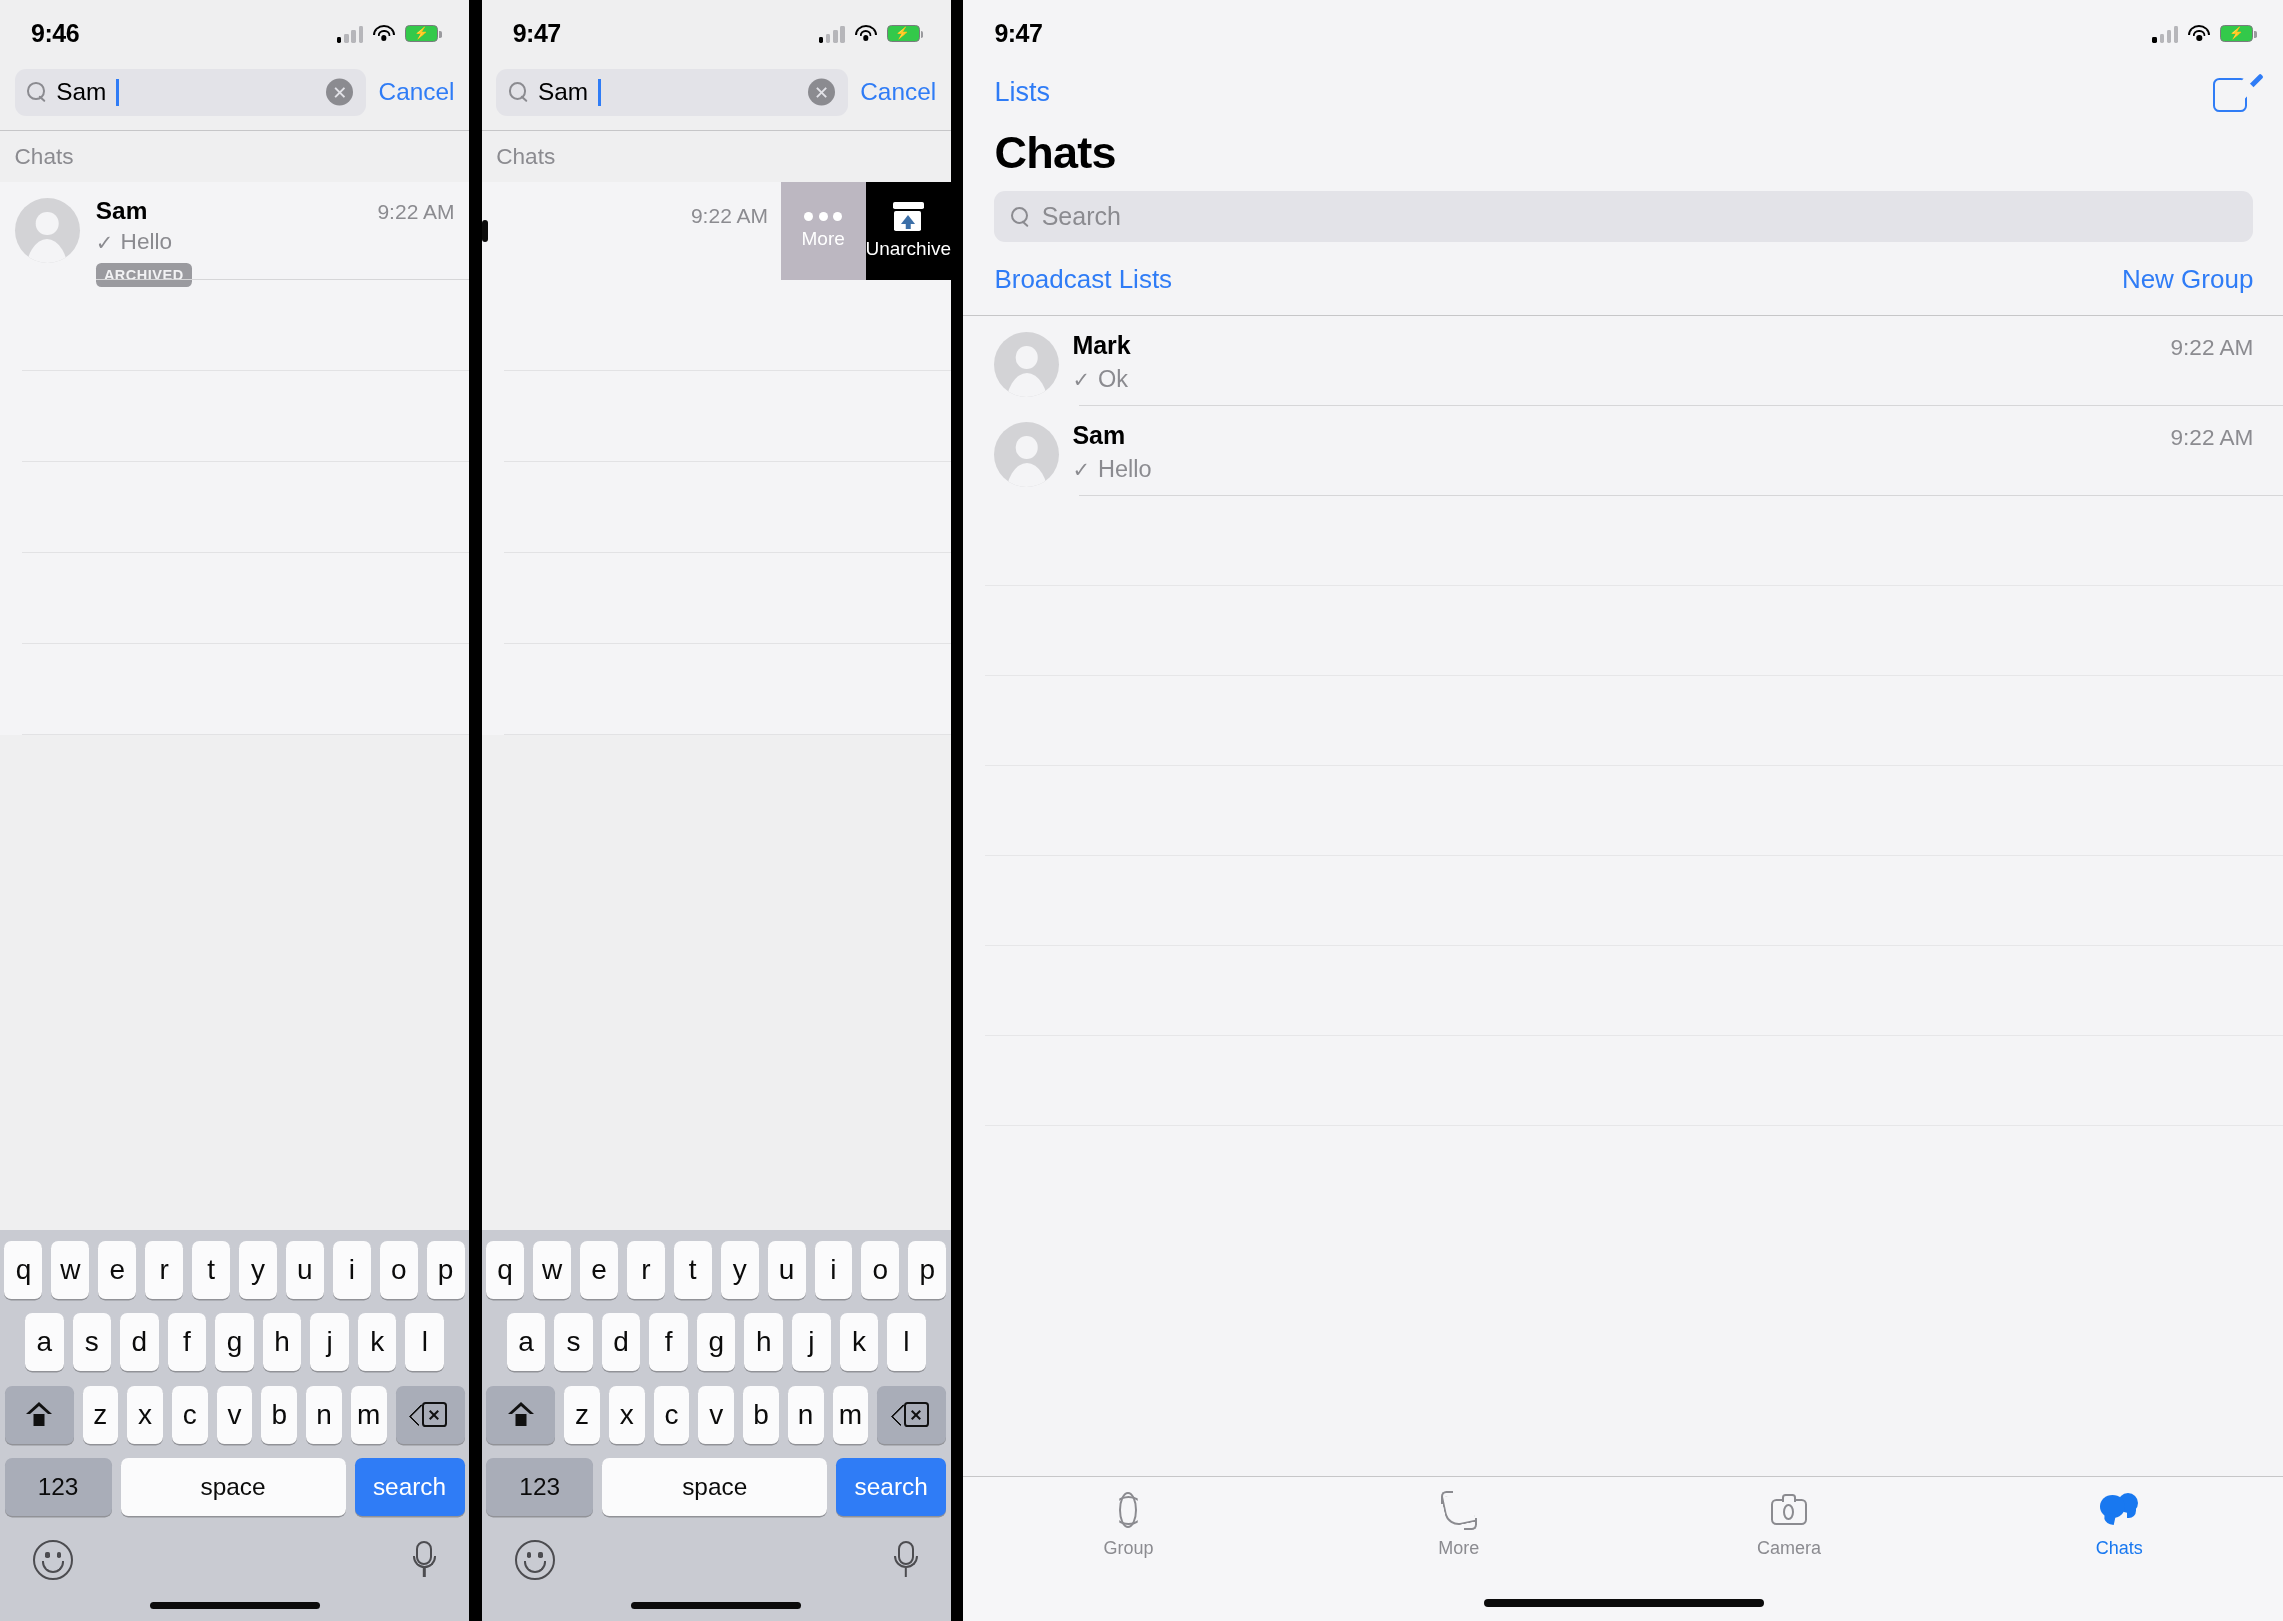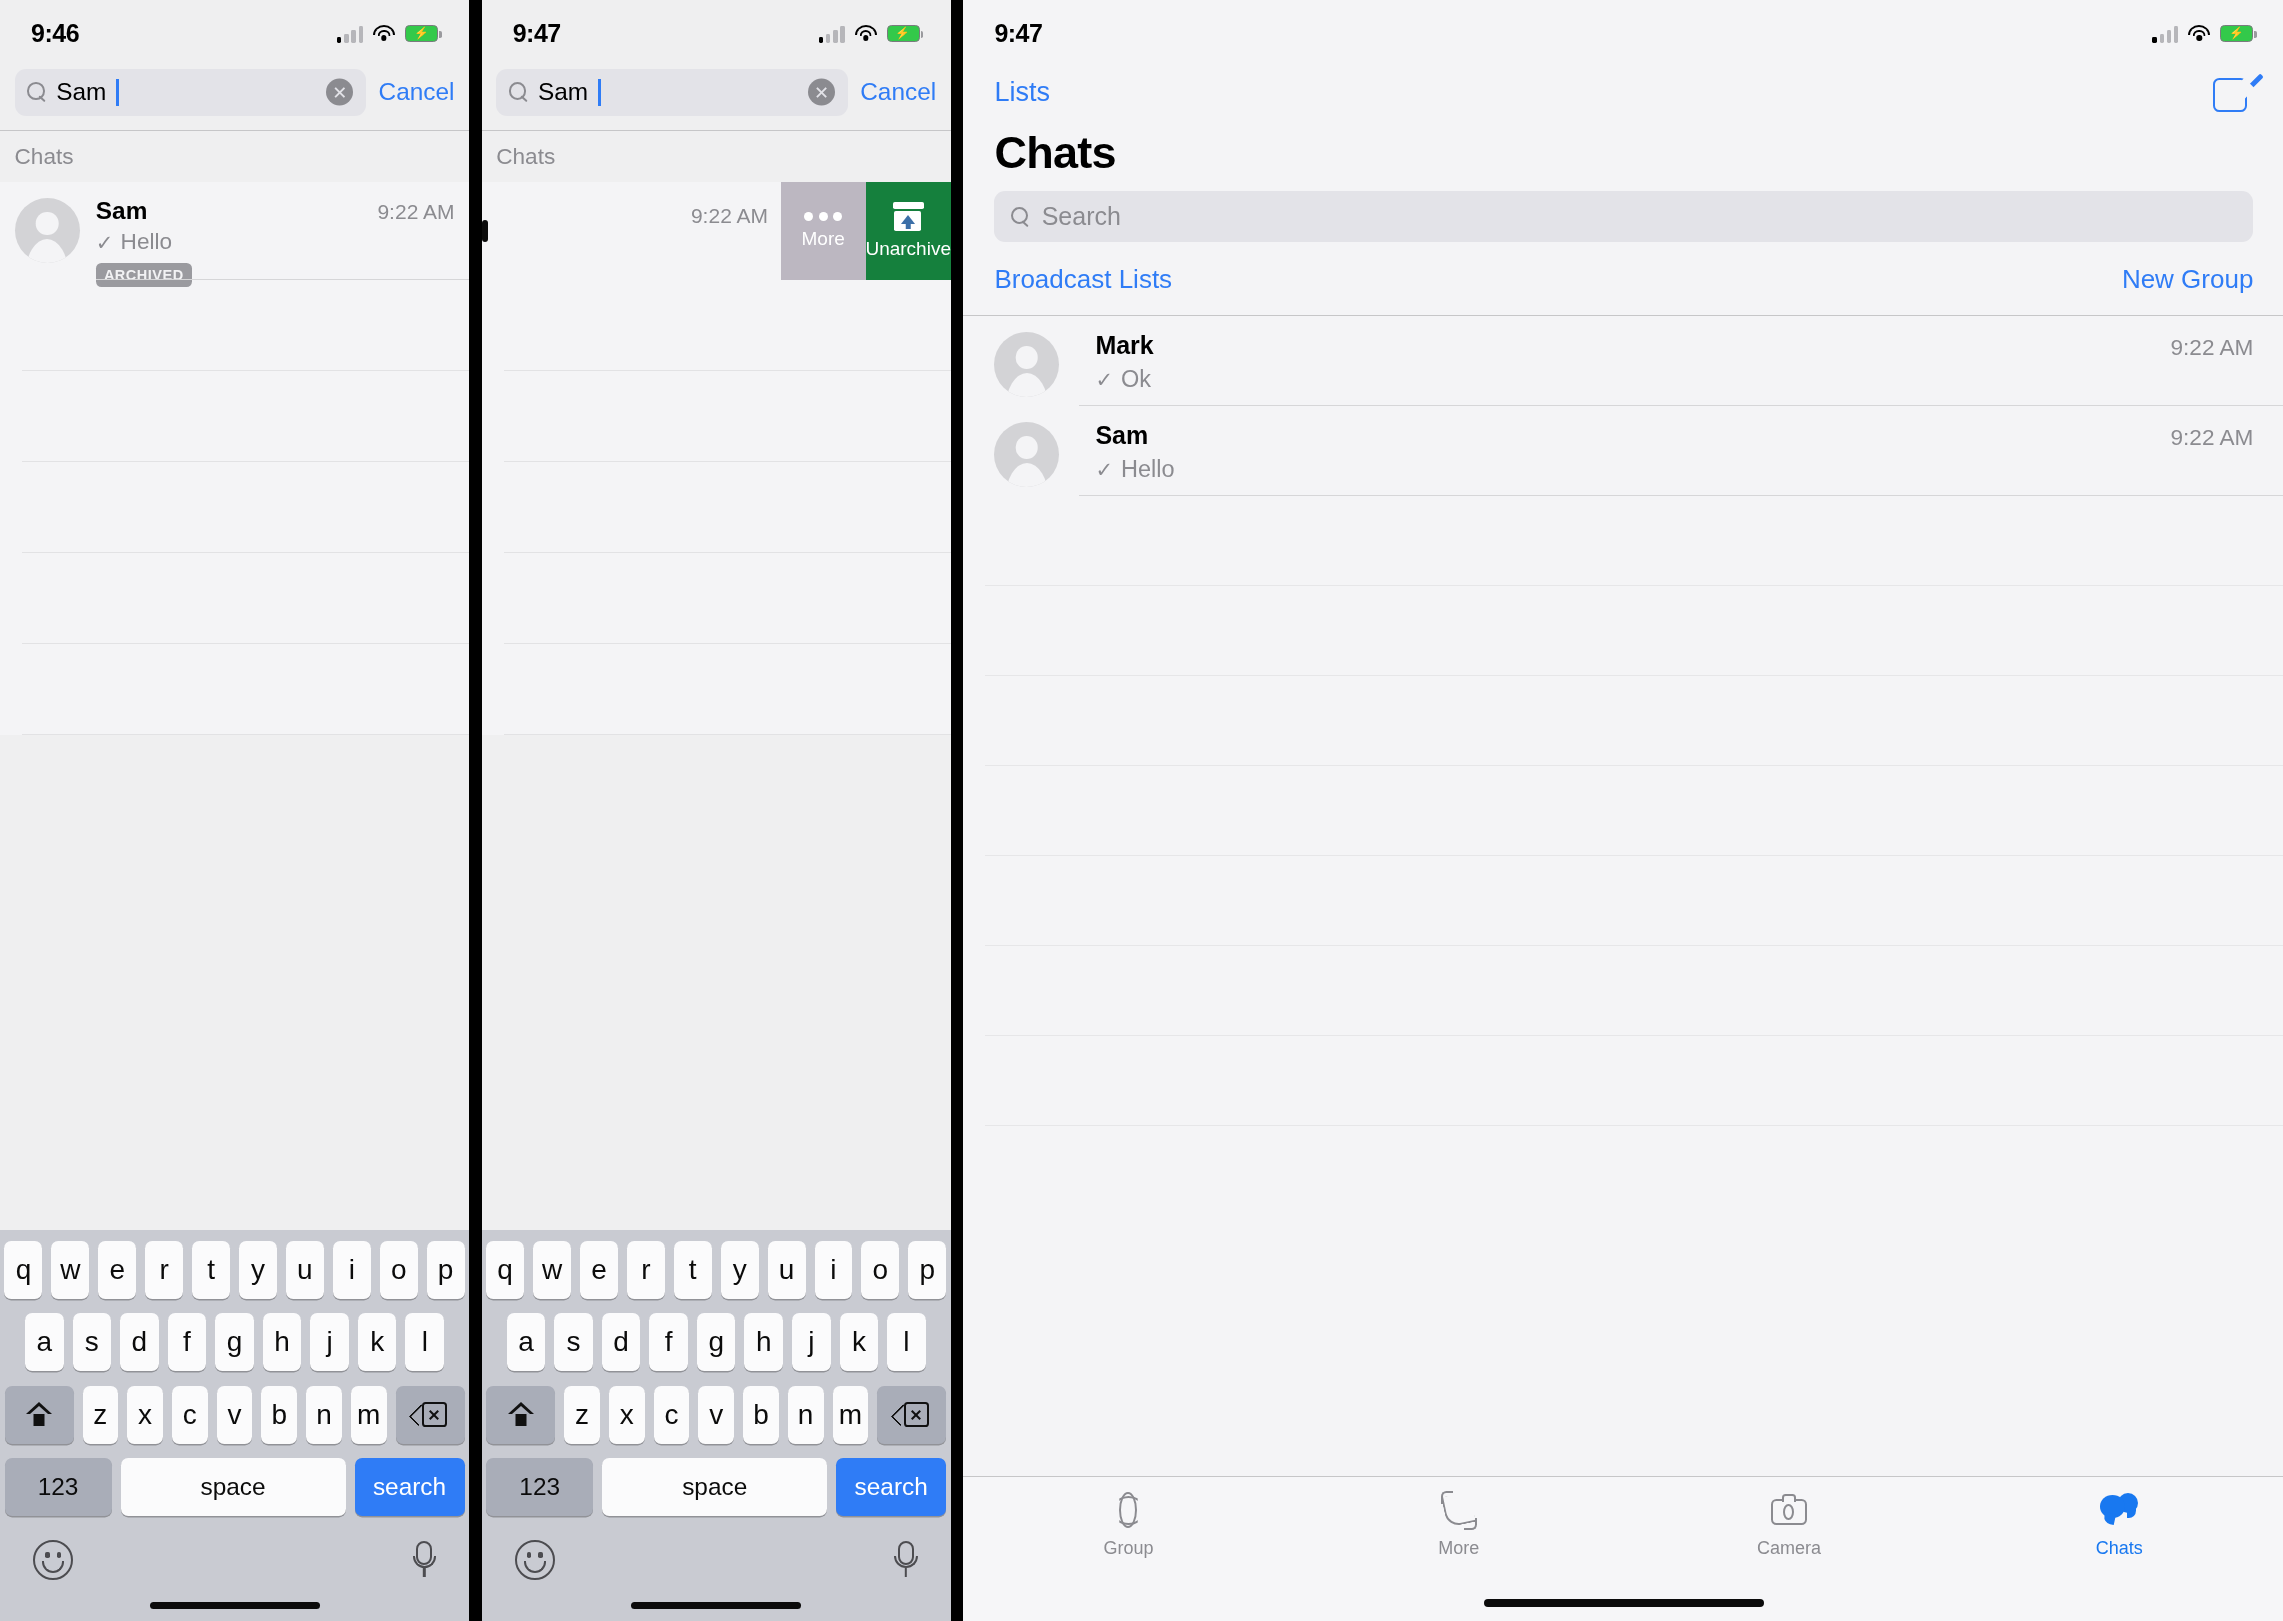--- a/index.html
+++ b/index.html
@@ -99,21 +99,21 @@
   .empty-lines .ln { height:91px; border-bottom:0.9px solid #e2e2e4; margin-left:22px; }
 
   
   .swipe-row { position:relative; height:98px; background:#f4f4f6; display:flex; }
   .swipe-left { flex:1; display:flex; align-items:flex-start; justify-content:flex-end;
                 padding:18px 12.7px 0 0; }
   .swipe-left .chat-time { font-size:21px; color:#8b8b90; }
   .swipe-act { width:85px; display:flex; flex-direction:column; align-items:center;
                justify-content:center; gap:7.2px; color:#fff; flex:none; }
   .swipe-more { background:#bcb7c1; }
-  .swipe-unarch { background:#15803d;text-align:right; }
+  .swipe-unarch { background:#000000;text-align:right; }
   .dots { display:flex; gap:5.4px; }
   .dots i { width:9px; height:9px; border-radius:50%; background:#fff; display:block; }
   .arch-ico { width:31px; height:29px; position:relative; }
   .arch-ico .lid { position:absolute; left:0; top:0; width:31px; height:7.2px; background:#fff; border-radius:1.8px; }
   .arch-ico .bx  { position:absolute; left:1.8px; top:9px; width:27px; height:20px; background:#fff; border-radius:1.8px; }
   .arch-ico .ar  { position:absolute; left:50%; top:12.7px; transform:translateX(-50%);
                    width:0; height:0; border-left:7.2px solid transparent; border-right:7.2px solid transparent;
                    border-bottom:9px solid #3c6fa8; }
   .arch-ico .st  { position:absolute; left:50%; top:20px; transform:translateX(-50%);
                    width:4.5px; height:7.2px; background:#3c6fa8; }
@@ -185,21 +185,21 @@
   .p3-actions { display:flex; align-items:center; justify-content:space-between;
                 padding:5.4px 31px 20px 31px; }
   .p3-actions a { font-size:26px; color:#2f7cf6; text-decoration:none; }
   .p3-list { flex:1; border-top:0.9px solid #c6c6c8; background:#f4f4f6; position:relative; }
   .p3-row { display:flex; align-items:flex-start; padding:16.3px 31px 0 31px; height:90px; position:relative; }
   .p3-av { width:65px; height:65px; border-radius:50%; background:#d3d3d6; position:relative; flex:none; overflow:hidden; }
   .p3-av:before { content:''; position:absolute; left:50%; top:13.6px; transform:translateX(-50%);
                   width:22.6px; height:22.6px; border-radius:50%; background:#f4f4f6; }
   .p3-av:after  { content:''; position:absolute; left:50%; top:41px; transform:translateX(-50%);
                   width:43px; height:36px; border-radius:50% 50% 0 0 / 100% 100% 0 0; background:#f4f4f6; }
-  .p3-main { flex:1; margin-left:36px; min-width:0; }
+  .p3-main { flex:1; margin-left:13px; min-width:0; }
   .p3-name { font-size:25px; font-weight:700; color:#000; line-height:1.1; }
   .p3-sub { display:flex; align-items:center; gap:8.1px; margin-top:6.3px; }
   .p3-msg { font-size:23.5px; color:#8b8b90; }
   .p3-time { font-size:22.6px; color:#8b8b90; white-space:nowrap; margin-top:2.7px; }
   .p3-sep { position:absolute; left:116px; right:0; bottom:0; height:0.9px; background:#d6d6d8; }
   .p3-filler .fl { height:90px; border-bottom:0.9px solid #e6e6e8; margin-left:22px; }
 
   
   .tabbar { border-top:0.9px solid #c6c6c8; background:#f6f6f8; height:109px;
             display:flex; align-items:flex-start; padding-top:12.7px; }

